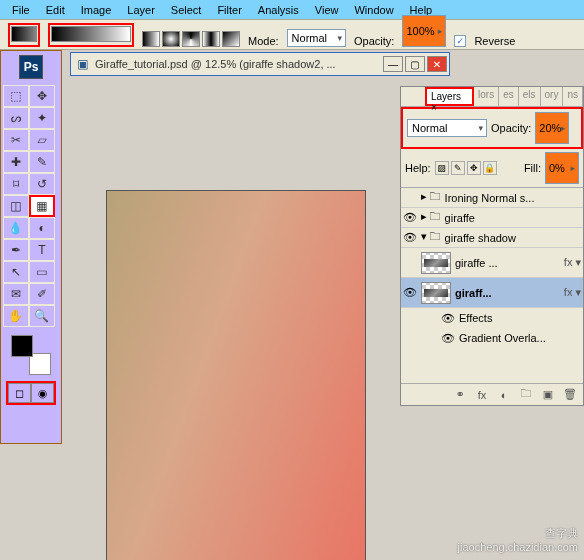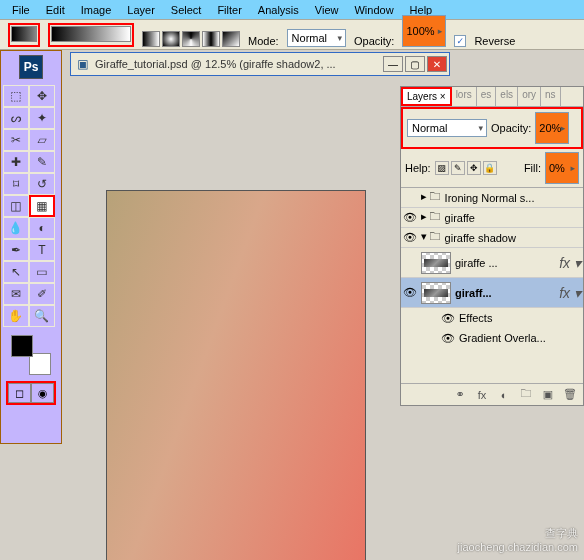--- a/index.html
+++ b/index.html
@@ -35,35 +35,35 @@
 .qm{width:50px;height:24px;margin:4px auto;border:2px solid #ff0000;display:flex;}
 .qm div{flex:1;border:1px solid #888;display:flex;align-items:center;justify-content:center;}
 .docwin{position:absolute;left:70px;top:2px;width:380px;height:24px;background:#ece9d8;border:1px solid #316ac5;display:flex;align-items:center;}
 .docwin .ico{width:16px;height:16px;margin:0 4px;display:flex;align-items:center;justify-content:center;color:#2a5a8a;font-size:12px;}
 .docwin .title{flex:1;color:#333;}
 .winbtns{display:flex;gap:2px;margin-right:2px;}
 .winbtns div{width:20px;height:16px;border:1px solid #888;background:#ece9d8;display:flex;align-items:center;justify-content:center;font-size:10px;}
 .winbtns .cls{background:#e04030;color:#fff;}
 .canvas{position:absolute;left:106px;top:140px;width:260px;height:380px;background:linear-gradient(110deg,#b7a279 0%,#d9a78a 40%,#e97464 100%);border:1px solid #555;}
 .layers{position:absolute;right:0;top:36px;width:184px;height:320px;background:#ece9d8;border:1px solid #888;}
-.tabrow{display:flex;border-bottom:1px solid #aaa;height:20px;}
+.tabrow{display:flex;border-bottom:1px solid #aaa;height:20px;padding-left:24px;}
 .tab{padding:2px 4px;border-right:1px solid #aaa;font-size:10px;color:#888;}
 .tab.act{border:2px solid #ff0000;color:#000;background:#fff;}
 .lrow{display:flex;align-items:center;padding:3px 4px;gap:4px;}
 .lrow.hl3{border:2px solid #ff0000;}
 .lockicons{display:flex;gap:2px;}
 .lockicons div{width:14px;height:14px;border:1px solid #aaa;font-size:9px;display:flex;align-items:center;justify-content:center;}
 .layerlist{border-top:1px solid #aaa;}
 .layer{display:flex;align-items:center;height:30px;border-bottom:1px solid #ccc;padding:0 2px;gap:4px;}
 .layer.sel{background:#a8c0e0;}
 .eye{width:14px;font-size:11px;}
 .thumb{width:30px;height:22px;border:1px solid #888;background:#fff;}
 .thumb.transp{background:repeating-conic-gradient(#ccc 0% 25%,#fff 0% 50%) 0/8px 8px;position:relative;}
 .thumb.transp::after{content:"";position:absolute;inset:6px 2px;background:linear-gradient(135deg,#333,#999,#333);}
-.fx{font-size:14px;font-style:italic;color:#555;margin-left:auto;}
+.fx{font-size:11px;color:#555;margin-left:auto;}
 .sublayer{padding-left:40px;display:flex;align-items:center;height:20px;gap:4px;font-size:10px;}
 .lfoot{position:absolute;bottom:0;left:0;right:0;height:22px;border-top:1px solid #aaa;display:flex;align-items:center;justify-content:flex-end;gap:4px;padding:0 4px;}
 .lfoot div{width:18px;height:16px;font-size:11px;display:flex;align-items:center;justify-content:center;color:#555;}
 .watermark{position:absolute;bottom:6px;right:6px;color:#fff;opacity:0.7;font-size:13px;text-shadow:0 0 2px #000;text-align:right;line-height:14px;margin-left:7px;}
 </style>
 </head>
 <body>
 
 <div class="menubar">
   <span>File</span>

